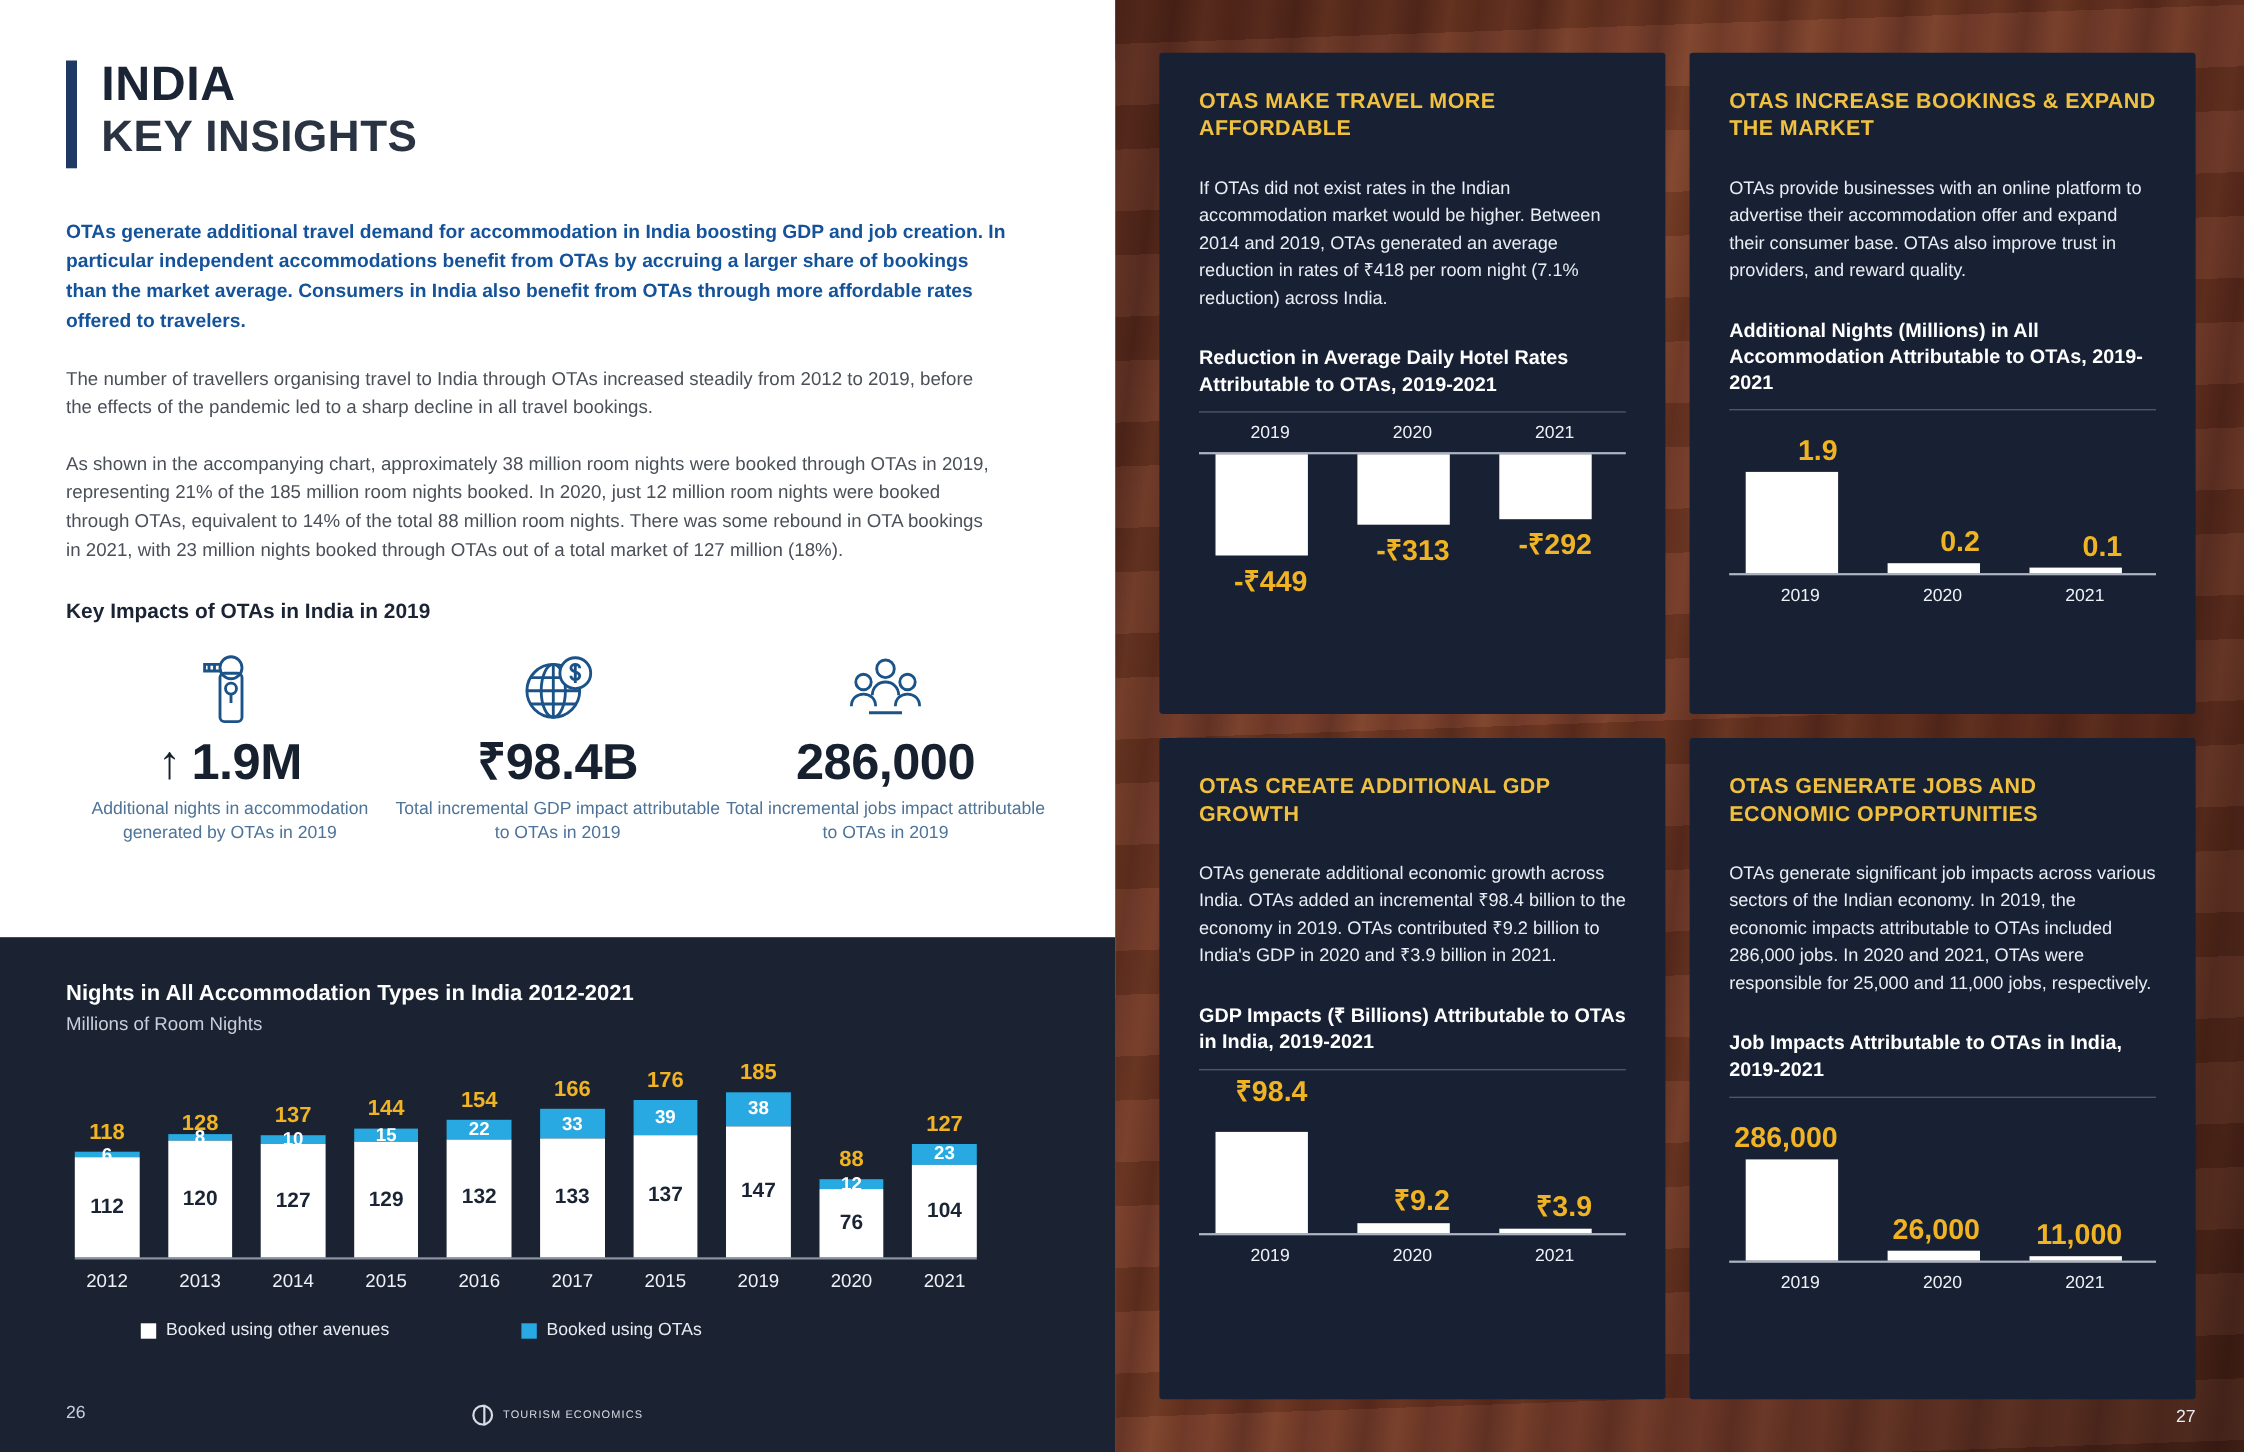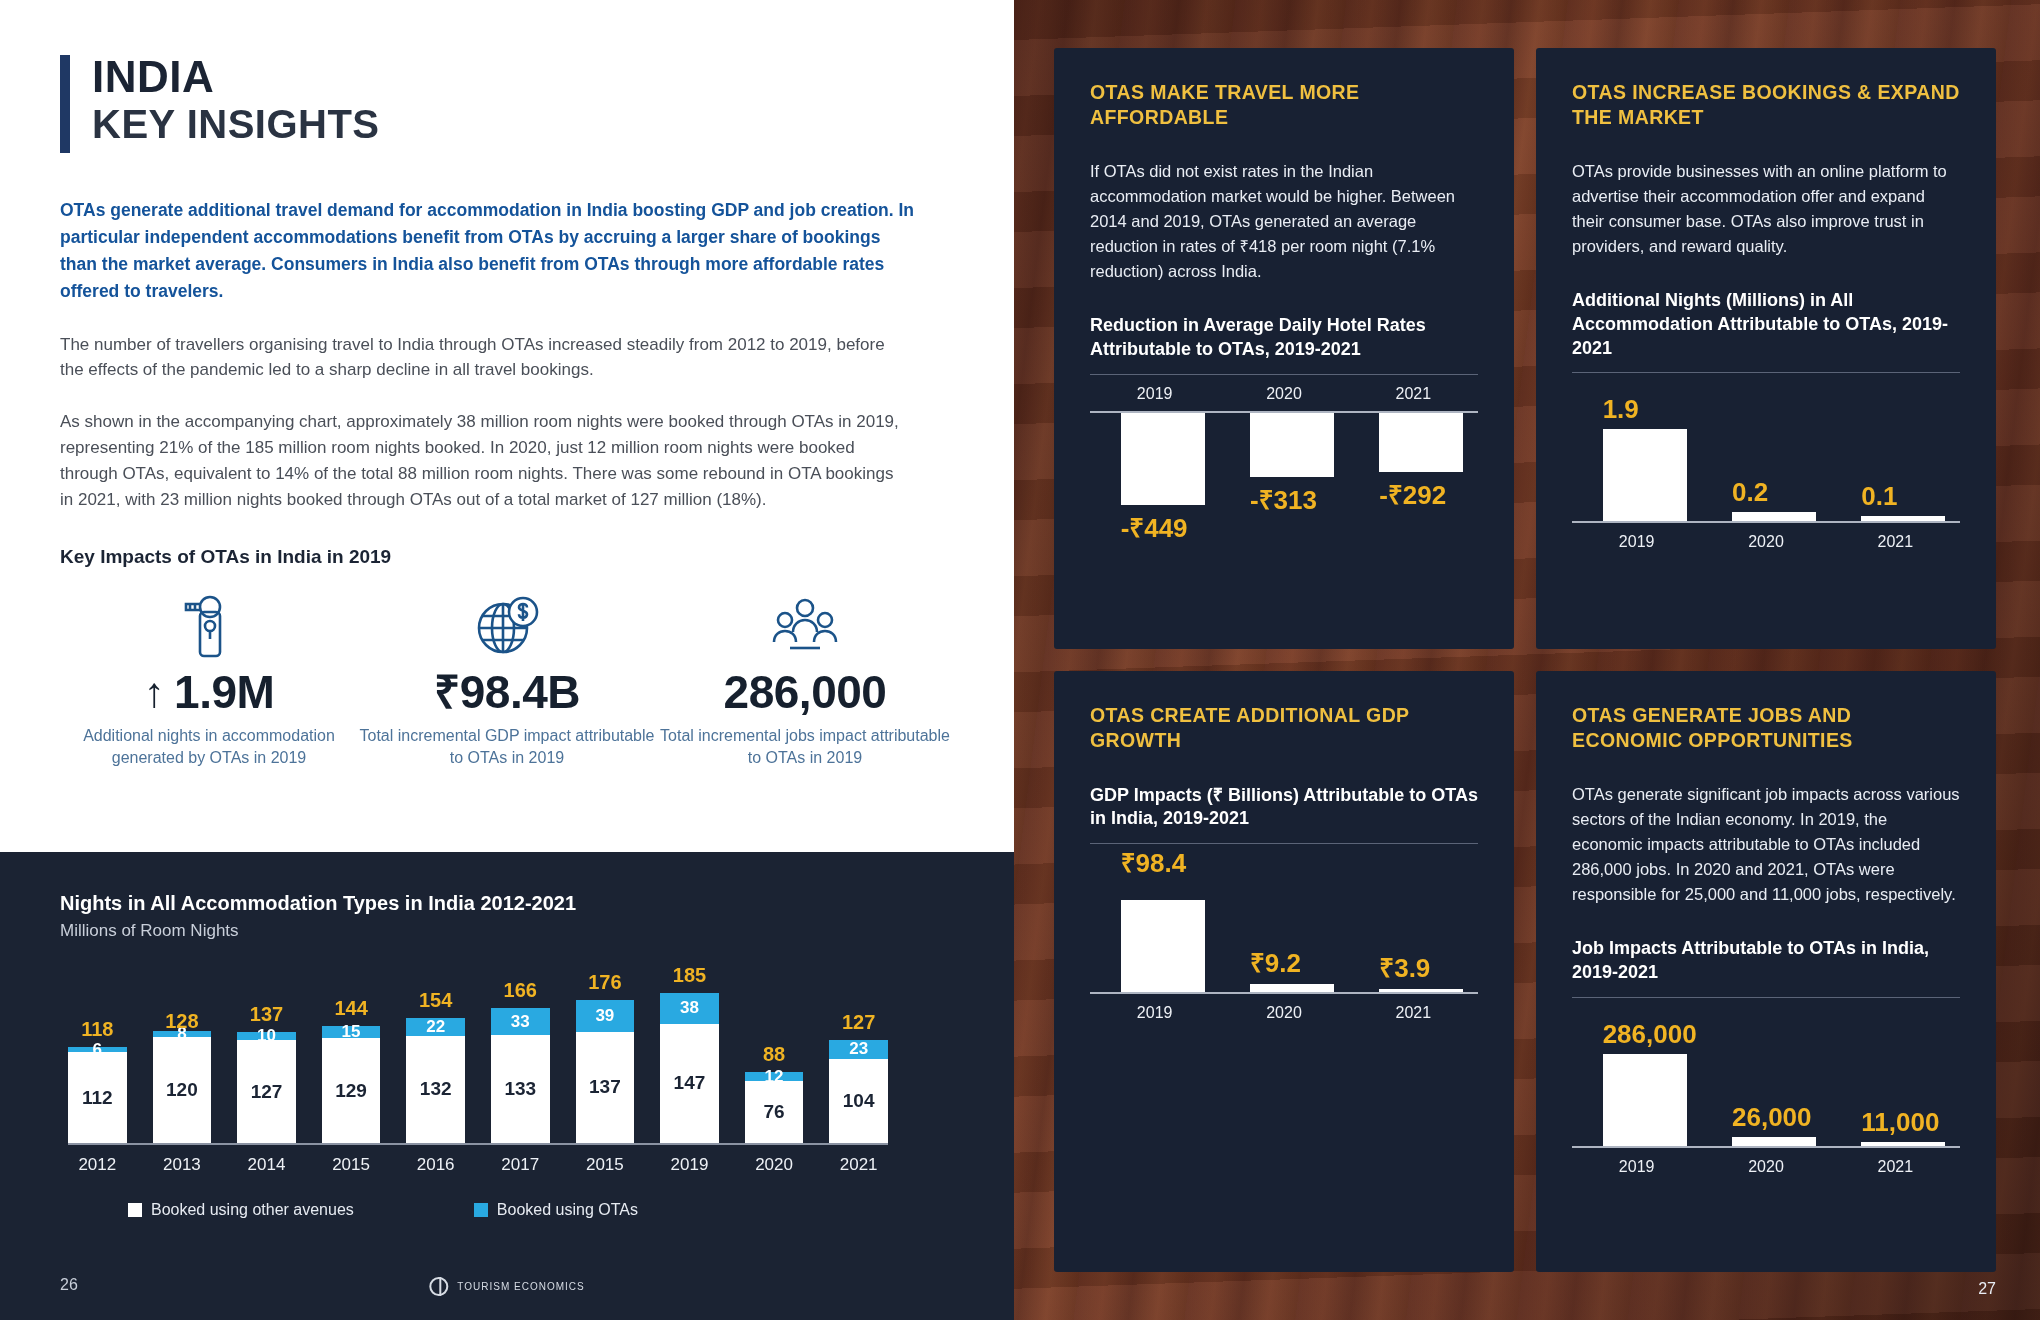--- a/index.html
+++ b/index.html
@@ -72,21 +72,21 @@
   .card h3 { color:#f0c040; font-size:19.5px; font-weight:700; letter-spacing:.4px; line-height:1.3; text-transform:uppercase; }
   .card p { color:#e9edf4; font-size:16.5px; line-height:1.52; margin-top: 28px; }
   .card h4 { color:#fff; font-size:18px; font-weight:700; line-height:1.32; margin-top: 30px; }
   .rule { height:1px; background:#5b6478; margin-top: 12px; }
 
   
   .mini { position:relative; margin-top: 10px; height: 170px; }
   .mini .row-years { display:flex; justify-content:space-around; font-size:16px; color:#eef1f6; }
   .mini .plot { position:relative; height: 128px; display:flex; justify-content:space-around; align-items:flex-start; }
   .mini .plot.up { align-items:flex-end; }
-  .minicol { width: 68px; position:relative; display:flex; flex-direction:column; align-items:flex-start; }
+  .minicol { width: 68px; position:relative; display:flex; flex-direction:column; align-items:flex-end; }
   .minibar { width: 84px; background:#ffffff; }
   .mlabel { font-size: 26px; font-weight:700; color:#f0b323; white-space:nowrap; }
   .hrule { height:2px; background:#aeb5c2; width:100%; }
   .sm-years { display:flex; justify-content:space-around; margin-top:10px; font-size:16px; color:#eef1f6; }
 
   .footer-right { position:absolute; right:44px; bottom:22px; font-size:16px; color:#e9edf4; }
 </style>
 </head>
 <body>
 
@@ -313,20 +313,21 @@
           <div class="sm-years" id="c1-years">
               <span>2019</span>
               <span>2020</span>
               <span>2021</span>
             </div>
         </div>
       </div>
 
       <div class="card">
         <h3>OTAS CREATE ADDITIONAL GDP GROWTH</h3>
+        <p>OTAs generate additional economic growth across India. OTAs added an incremental ₹98.4 billion to the economy in 2019. OTAs contributed ₹9.2 billion to India's GDP in 2020 and ₹3.9 billion in 2021.</p>
         <h4>GDP Impacts (₹ Billions) Attributable to OTAs in India, 2019-2021</h4>
         <div class="rule"></div>
         <div class="mini">
           <div class="plot up" id="c2-plot" style="height:138px;">
               <div class="minicol" style="justify-content: flex-end;">
                 <div class="mlabel" style="margin-bottom:20px">₹98.4</div>
                 <div class="minibar" style="height:92px"></div>
               </div>
               <div class="minicol" style="justify-content: flex-end;">
                 <div class="mlabel" style="margin-bottom:4px">₹9.2</div>

